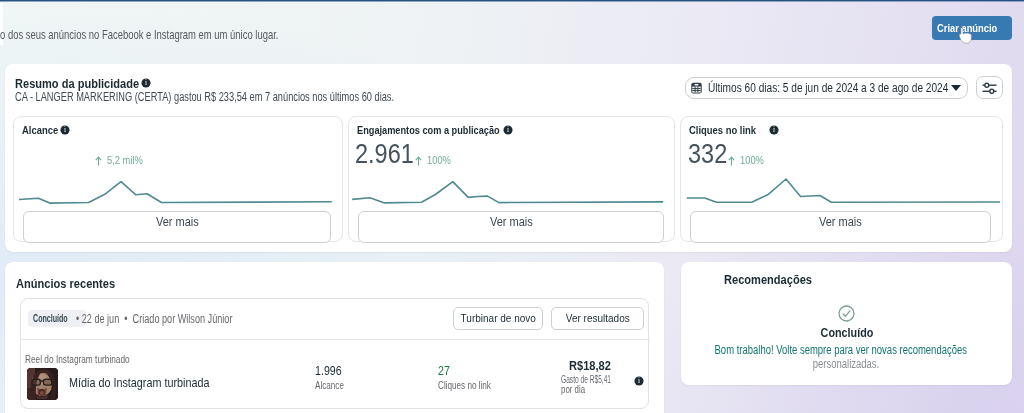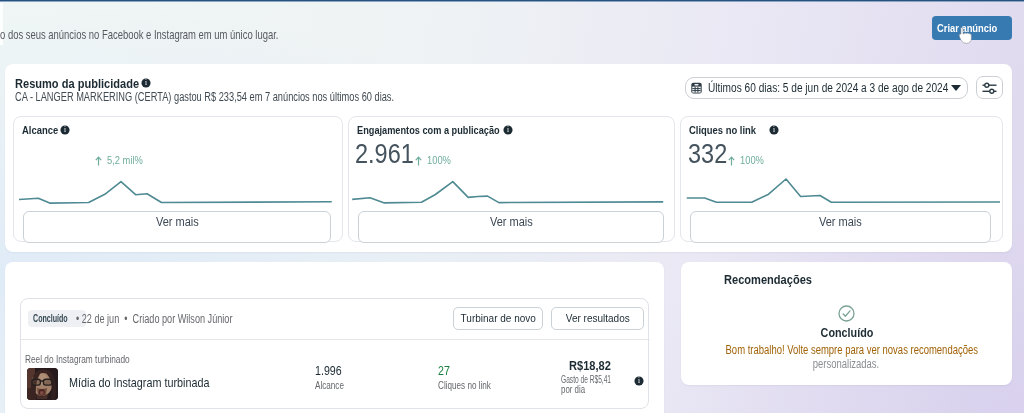--- a/index.html
+++ b/index.html
@@ -143,20 +143,21 @@
       </svg>
       <span class="cx" style="transform:scaleX(0.85)">100%</span>
     </div>
     <svg class="abs" style="left:0; top:0;" width="322" height="126" viewBox="0 0 322 126">
       <polyline points="5.8,81 23.7,81 35.4,85.3 70.7,85.3 87.6,77.2 105,62 119.6,79.5 139,78.5 150.3,85.3 319,85" fill="none" stroke="#4f8a93" stroke-width="1.6" stroke-linejoin="round"></polyline>
     </svg>
     <div class="vermais" style="width:301px;"><span class="cx" style="transform:scaleX(0.88); transform-origin:50% 50%;">Ver mais</span></div>
   </div>
 
   <div class="abs card adscard">
+    <div class="abs h1" style="left:11px; top:14px; font-size:13.5px;"><span class="cx" style="transform:scaleX(0.82)">Anúncios recentes</span></div>
     <div class="innercard">
       <div class="badge"><span class="cx" style="transform:scaleX(0.71)">Concluído</span></div>
       <div class="abs graytxt" style="left:55px; top:13px; font-size:12px;"><span class="cx" style="transform:scaleX(0.76)">• 22 de jun&nbsp;&nbsp;•&nbsp;&nbsp;Criado por Wilson Júnior</span></div>
       <div class="whitebtn" style="left:432px; top:8px; width:90px; line-height:21px;"><span class="cx" style="transform:scaleX(0.87); transform-origin:50% 50%;">Turbinar de novo</span></div>
       <div class="whitebtn" style="left:530px; top:8px; width:93px; line-height:21px;"><span class="cx" style="transform:scaleX(0.87); transform-origin:50% 50%;">Ver resultados</span></div>
       <div class="abs" style="left:0; top:40px; width:629px; height:1px; background:#e4e6e9;"></div>
       <div class="abs graytxt" style="left:4px; top:54px; font-size:10.5px;"><span class="cx" style="transform:scaleX(0.79)">Reel do Instagram turbinado</span></div>
       <div class="abs" style="left:6px; top:69px; width:31px; height:32px; border-radius:4px; overflow:hidden; background:#17100f;">
         <svg width="31" height="32" viewBox="0 0 31 32">
           <rect width="31" height="32" fill="#261a1c"></rect>
@@ -195,21 +196,21 @@
 
   <div class="abs card recocard">
     <div class="abs h1" style="left:11px; top:10px; font-size:13.5px;padding-left:32px;"><span class="cx" style="transform:scaleX(0.82)">Recomendações</span></div>
     <div class="abs" style="left:157px; top:43px;">
       <svg width="17" height="17" viewBox="0 0 17 17">
         <circle cx="8.5" cy="8.5" r="7.5" fill="none" stroke="#7ba295" stroke-width="1.3"></circle>
         <path d="M5.2 9 L7.4 11.2 L12 5.9" fill="none" stroke="#7ba295" stroke-width="1.3" stroke-linecap="round" stroke-linejoin="round"></path>
       </svg>
     </div>
     <div class="abs" style="left:0; top:62.5px; width:331px; text-align:center; font-size:13.5px; font-weight:bold; color:#1c2b33;"><span class="cx" style="transform:scaleX(0.80); transform-origin:50% 50%;">Concluído</span></div>
-    <div class="abs graytxt" style="left:0; top:81px; width:331px; text-align:right; font-size:12px; color:#a16207;"><span class="cx" style="transform:scaleX(0.79); transform-origin:50% 50%;">Bom trabalho! Volte sempre para ver novas recomendações</span></div>
+    <div class="abs graytxt" style="left:0; top:81px; width:331px; text-align:left; font-size:12px; color:#0f766e;"><span class="cx" style="transform:scaleX(0.79); transform-origin:50% 50%;">Bom trabalho! Volte sempre para ver novas recomendações</span></div>
     <div class="abs graytxt" style="left:0; top:95px; width:331px; text-align:center; font-size:12px; color:#8a8d91;"><span class="cx" style="transform:scaleX(0.79); transform-origin:50% 50%;">personalizadas.</span></div>
   </div>
 
   <div class="abs" style="left:956px; top:27px;">
     <svg width="16" height="17" viewBox="0 0 22 24">
       <path d="M7 1 C8.8 1 9.6 2.2 9.6 3.8 L9.6 9.5 L11 9.6 C11.3 8.9 12 8.4 12.9 8.4 C13.6 8.4 14.2 8.7 14.6 9.3 C15 8.9 15.6 8.6 16.2 8.6 C17 8.6 17.7 9 18.1 9.7 C18.4 9.5 18.8 9.4 19.2 9.4 C20.5 9.4 21.3 10.4 21.3 11.8 L21.3 16.5 C21.3 20.5 18.6 23 14.6 23 C11 23 8.8 21.6 6.8 18.4 C5.6 16.4 4.4 13.4 4.4 11.8 C4.4 10.7 5.1 10 6.1 10 C6.3 10 6.5 10 6.7 10.1 L6.7 3.8 C6.7 2.2 5.8 1 7 1 Z" fill="#fff" stroke="#8a8a8a" stroke-width="0.8"></path>
     </svg>
   </div>
 
 </body></html>

